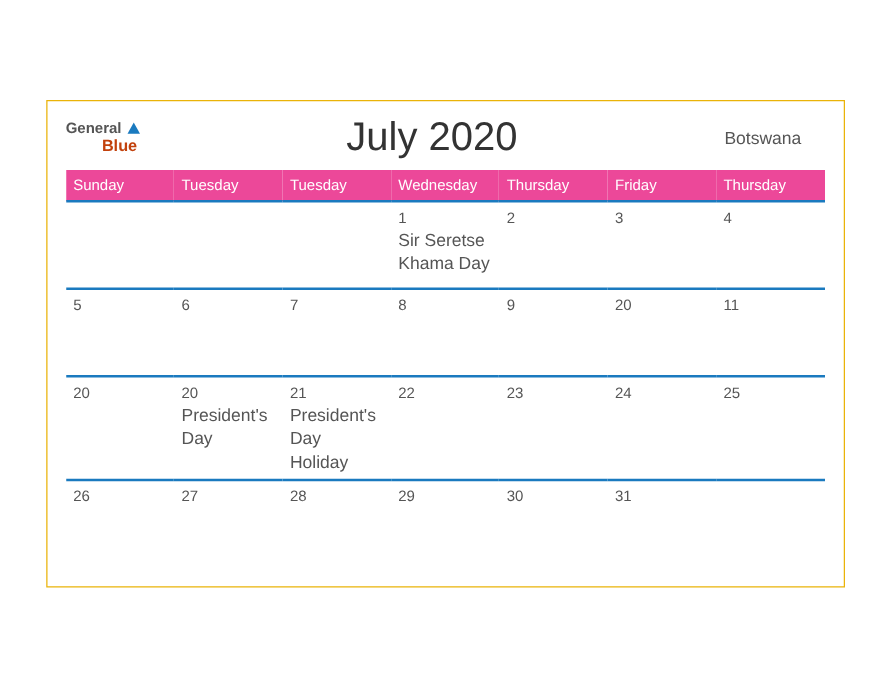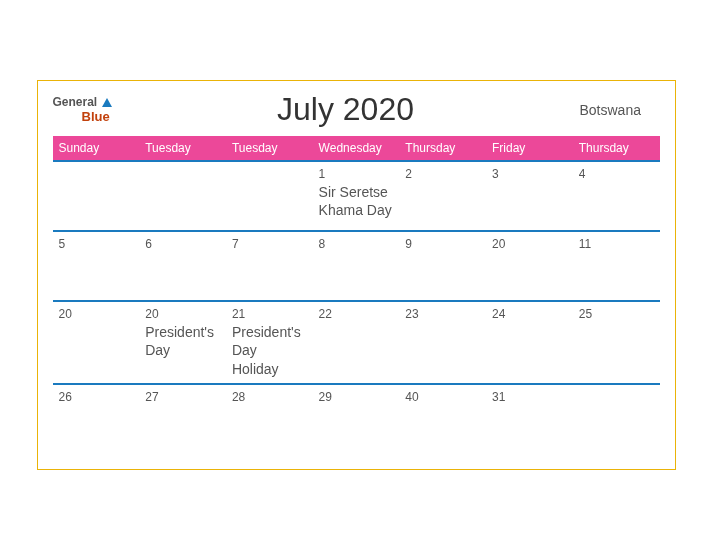--- a/index.html
+++ b/index.html
@@ -199,21 +199,21 @@
           <td>
             <span class="day-number">27</span>
           </td>
           <td>
             <span class="day-number">28</span>
           </td>
           <td>
             <span class="day-number">29</span>
           </td>
           <td>
-            <span class="day-number">40</span>
+            <span class="day-number">30</span>
           </td>
           <td>
             <span class="day-number">31</span>
           </td>
           <td class="empty-cell"></td>
         </tr>
       </tbody>
   </table>
 </div>
 

